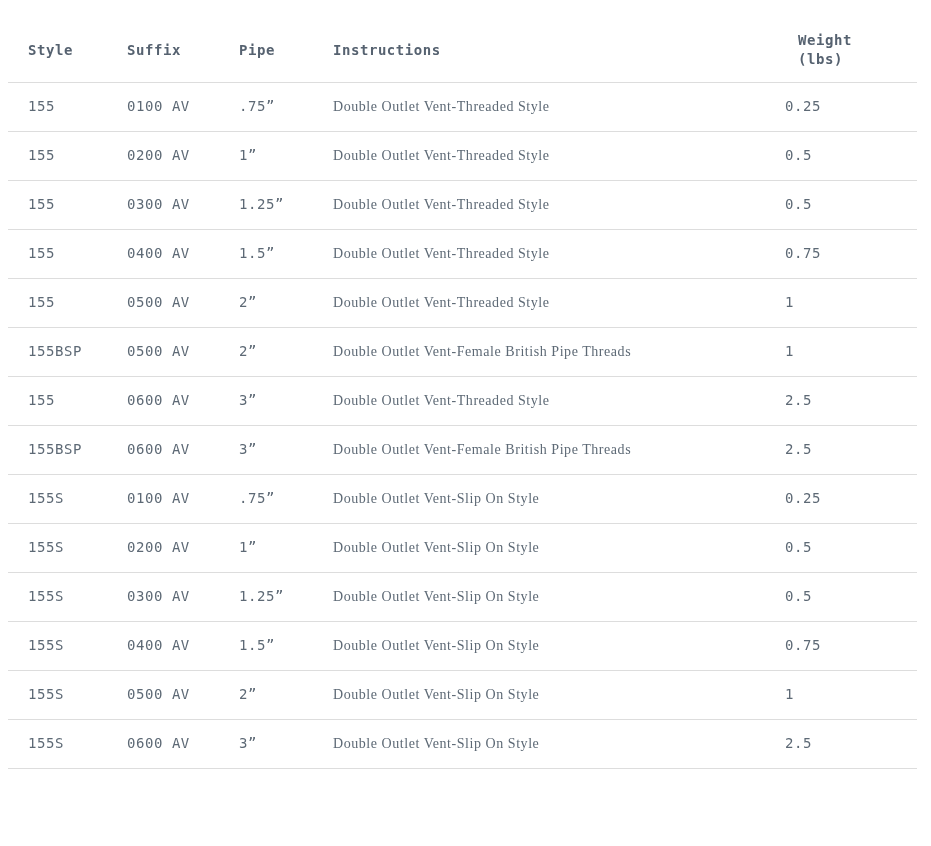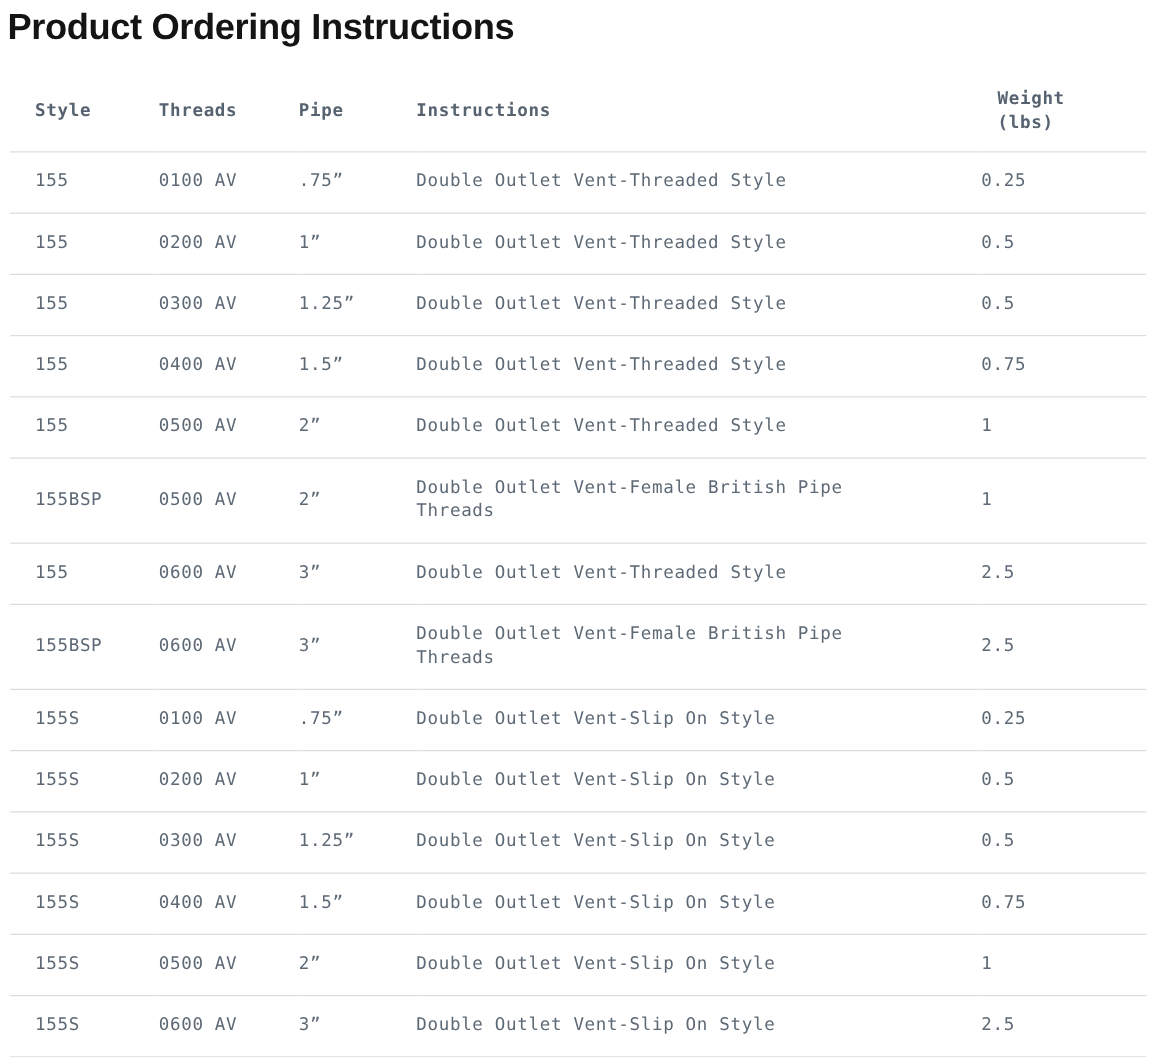--- a/index.html
+++ b/index.html
@@ -46,49 +46,48 @@
     border-bottom: 1px solid #dddddd;
     padding: 14px 10px 15px 0;
     overflow: hidden;
   }
   th {
     font-weight: bold;
     color: #566270;
     padding: 13px 10px 13px 0;
   }
   th:first-child, td:first-child { padding-left: 20px; }
-  td:nth-child(4) { padding-right: 60px; } 
+  td:nth-child(4) { padding-right: 60px; font-family: Liberation Serif, serif; } 
   th .wrap-narrow {
     display: inline-block;
     width: 60px; 
     margin-left: 13px;
   }
 </style>
 </head>
 <body>
 
 <div class="page">
 
-  <h1 class="page-title">Product Ordering Instructions</h1>
 
   <table class="order-table">
     <colgroup>
       <col class="c-figure">
       <col class="c-suffix">
       <col class="c-size">
       <col class="c-description">
       <col class="c-weight">
     </colgroup>
     <thead>
       <tr>
         <th>
           <span>Style</span>
         </th>
         <th>
-          <span>Threads</span>
+          <span>Suffix</span>
         </th>
         <th>
           <span>Pipe</span>
         </th>
         <th>
           <span>Instructions</span>
         </th>
         <th>
           <span class="wrap-narrow">Weight (lbs)</span>
         </th>

